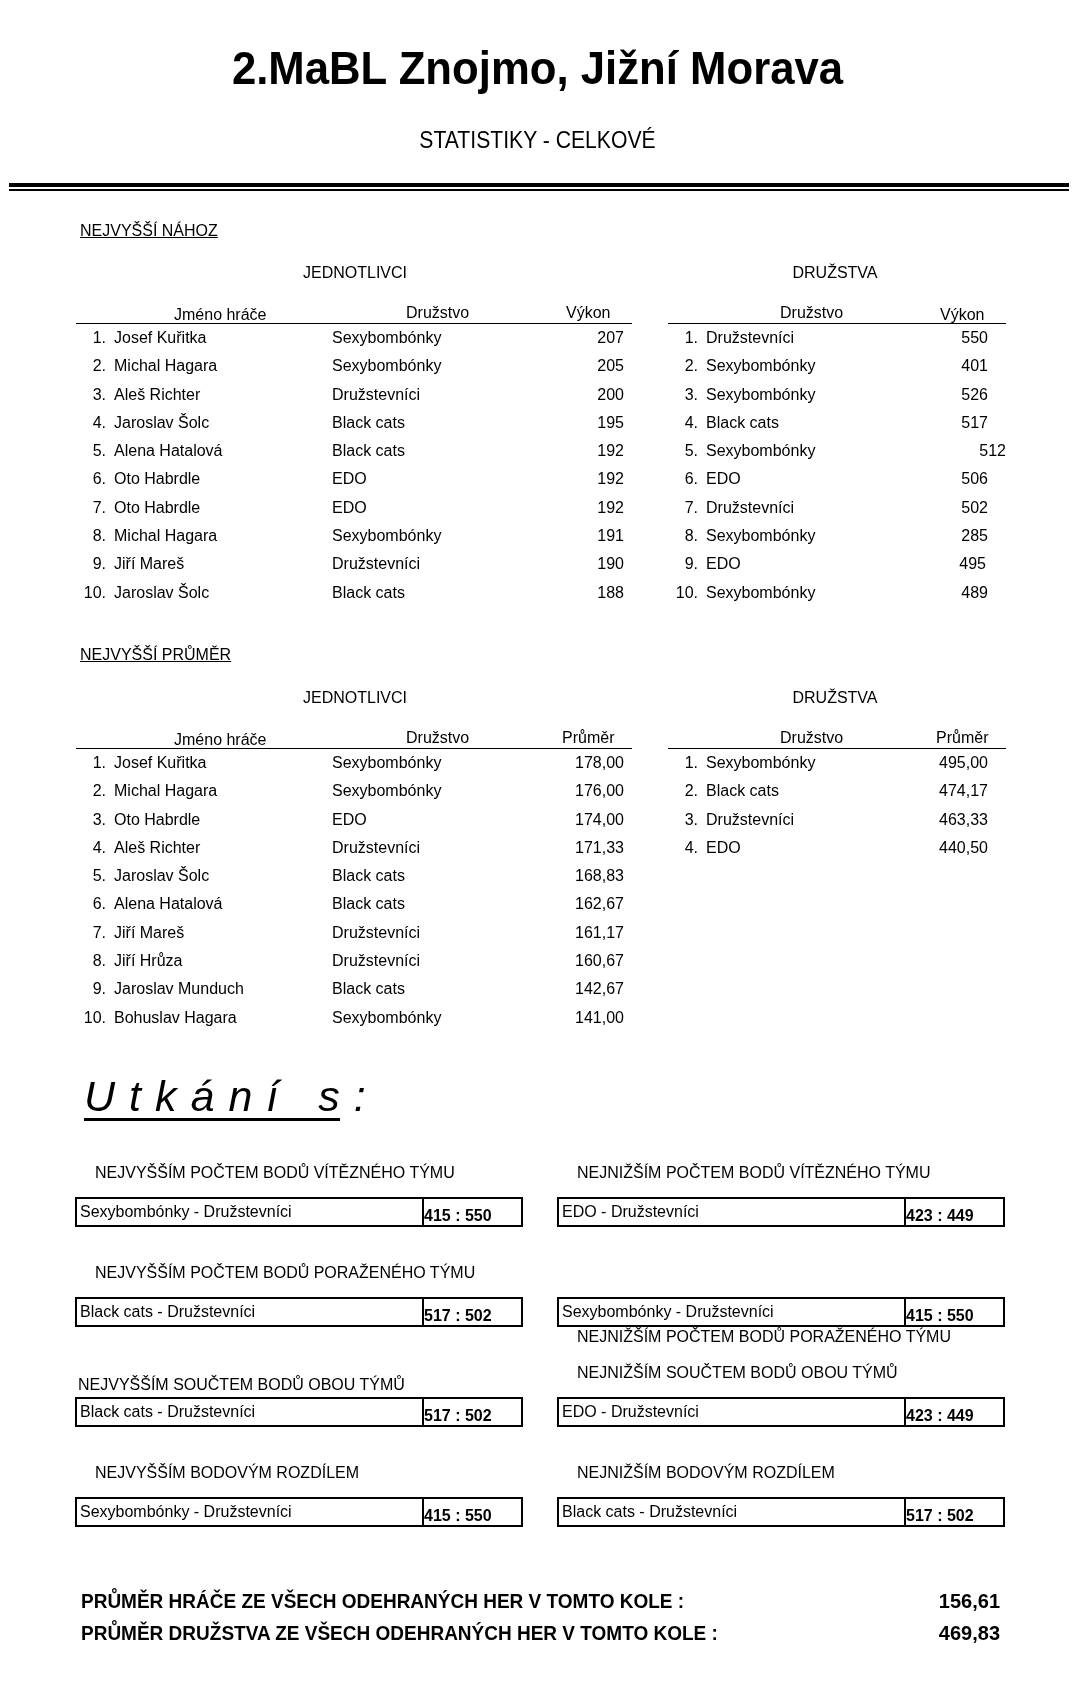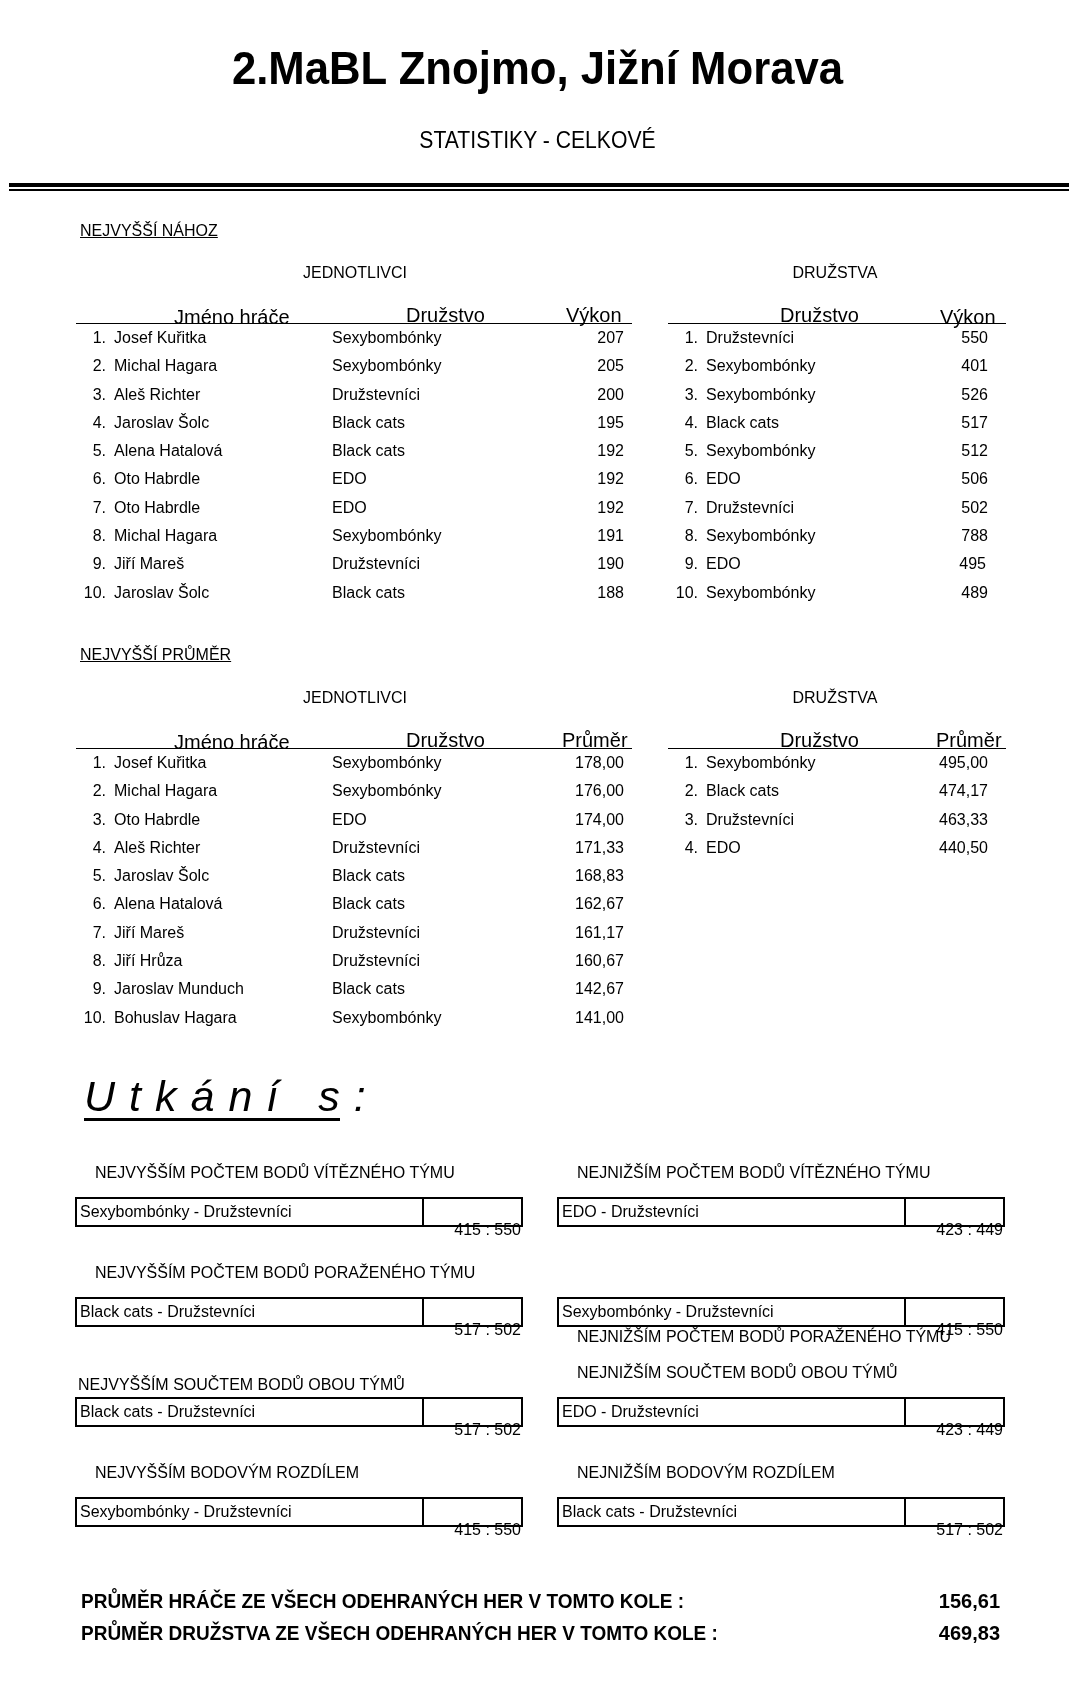--- a/index.html
+++ b/index.html
@@ -9,33 +9,33 @@
   .title { position: absolute; left: 0; width: 1075px; top: 40px; text-align: center;
            font-size: 47px; font-weight: bold; letter-spacing: 0px; transform: scaleX(0.93); transform-origin: center; }
   .subtitle { position: absolute; left: 0; width: 1075px; top: 127px; text-align: center; font-size: 23px; transform: scaleX(0.92); }
   .rule-thick { position: absolute; left: 9px; width: 1060px; top: 183px; height: 4px; background: #000; }
   .rule-thin { position: absolute; left: 9px; width: 1060px; top: 189px; height: 2px; background: #000; }
 
   .section-title { position: absolute; left: 80px; font-size: 16px; text-decoration: underline; }
   .sub-heading { position: absolute; font-size: 16px; text-align: center; }
 
   .table { position: absolute; }
-  .thead { position: relative; height: 26px; border-bottom: 1.5px solid #000; font-size: 20px; }
+  .thead { position: relative; height: 26px; border-bottom: 1.5px solid #000; font-size: 16px; }
   .thead span { position: absolute; top: 6px; }
   .row { position: relative; height: 28.3px; font-size: 16px; }
   .row span { position: absolute; top: 5px; white-space: nowrap; }
   .rank { text-align: right; width: 30px; }
 
   .utkani { position: absolute; left: 84px; top: 1072px; font-size: 43px; font-style: italic; letter-spacing: 14px; }
   .utkani-ul { position: absolute; left: 84px; top: 1118px; width: 256px; height: 3px; background: #000; }
 
   .match-label { position: absolute; font-size: 16px; white-space: nowrap; }
   .match-box { position: absolute; width: 448px; height: 30px; border: 2.5px solid #000; font-size: 16px; }
   .match-box .teams { position: absolute; left: 3px; top: 4px; }
-  .match-box .score { position: absolute; right: 0; top: 0; width: 99px; height: 100%; border-left: 2px solid #000; text-align: right; padding-top: 22px; }
+  .match-box .score { position: absolute; right: 0; top: 0; width: 99px; height: 100%; border-left: 2px solid #000; text-align: left; padding-top: 8px; font-weight: bold; }
 
   .summary { position: absolute; left: 81px; font-size: 20px; font-weight: bold; transform: scaleX(0.95); transform-origin: left; white-space: nowrap; }
   .summary-val { position: absolute; right: 75px; font-size: 20px; font-weight: bold; }
 </style>
 </head>
 <body>
 
 <div class="title">2.MaBL Znojmo, Jižní Morava</div>
 <div class="subtitle">STATISTIKY - CELKOVÉ</div>
 <div class="rule-thick"></div>
@@ -134,36 +134,36 @@
       <span style="right:18px;text-align:right">526</span>
     </div>
     <div class="row">
       <span style="left:0px" class="rank">4.</span>
       <span style="left:38px">Black cats</span>
       <span style="right:18px;text-align:center">517</span>
     </div>
     <div class="row">
       <span style="left:0px" class="rank">5.</span>
       <span style="left:38px">Sexybombónky</span>
-      <span style="right:18px;text-align:right">512</span>
+      <span style="right:0;text-align:right">512</span>
     </div>
     <div class="row">
       <span style="left:0px" class="rank">6.</span>
       <span style="left:38px">EDO</span>
       <span style="right:18px;text-align:right">506</span>
     </div>
     <div class="row">
       <span style="left:0px" class="rank">7.</span>
       <span style="left:38px">Družstevníci</span>
       <span style="right:18px;text-align:right">502</span>
     </div>
     <div class="row">
       <span style="left:0px" class="rank">8.</span>
       <span style="left:38px">Sexybombónky</span>
-      <span style="right:18px;text-align:right">788</span>
+      <span style="right:18px;text-align:right">285</span>
     </div>
     <div class="row">
       <span style="left:0px" class="rank">9.</span>
       <span style="left:38px">EDO</span>
       <span style="right:20px;text-align:right">495</span>
     </div>
     <div class="row">
       <span style="left:0px" class="rank">10.</span>
       <span style="left:38px">Sexybombónky</span>
       <span style="right:18px;text-align:right">489</span>

